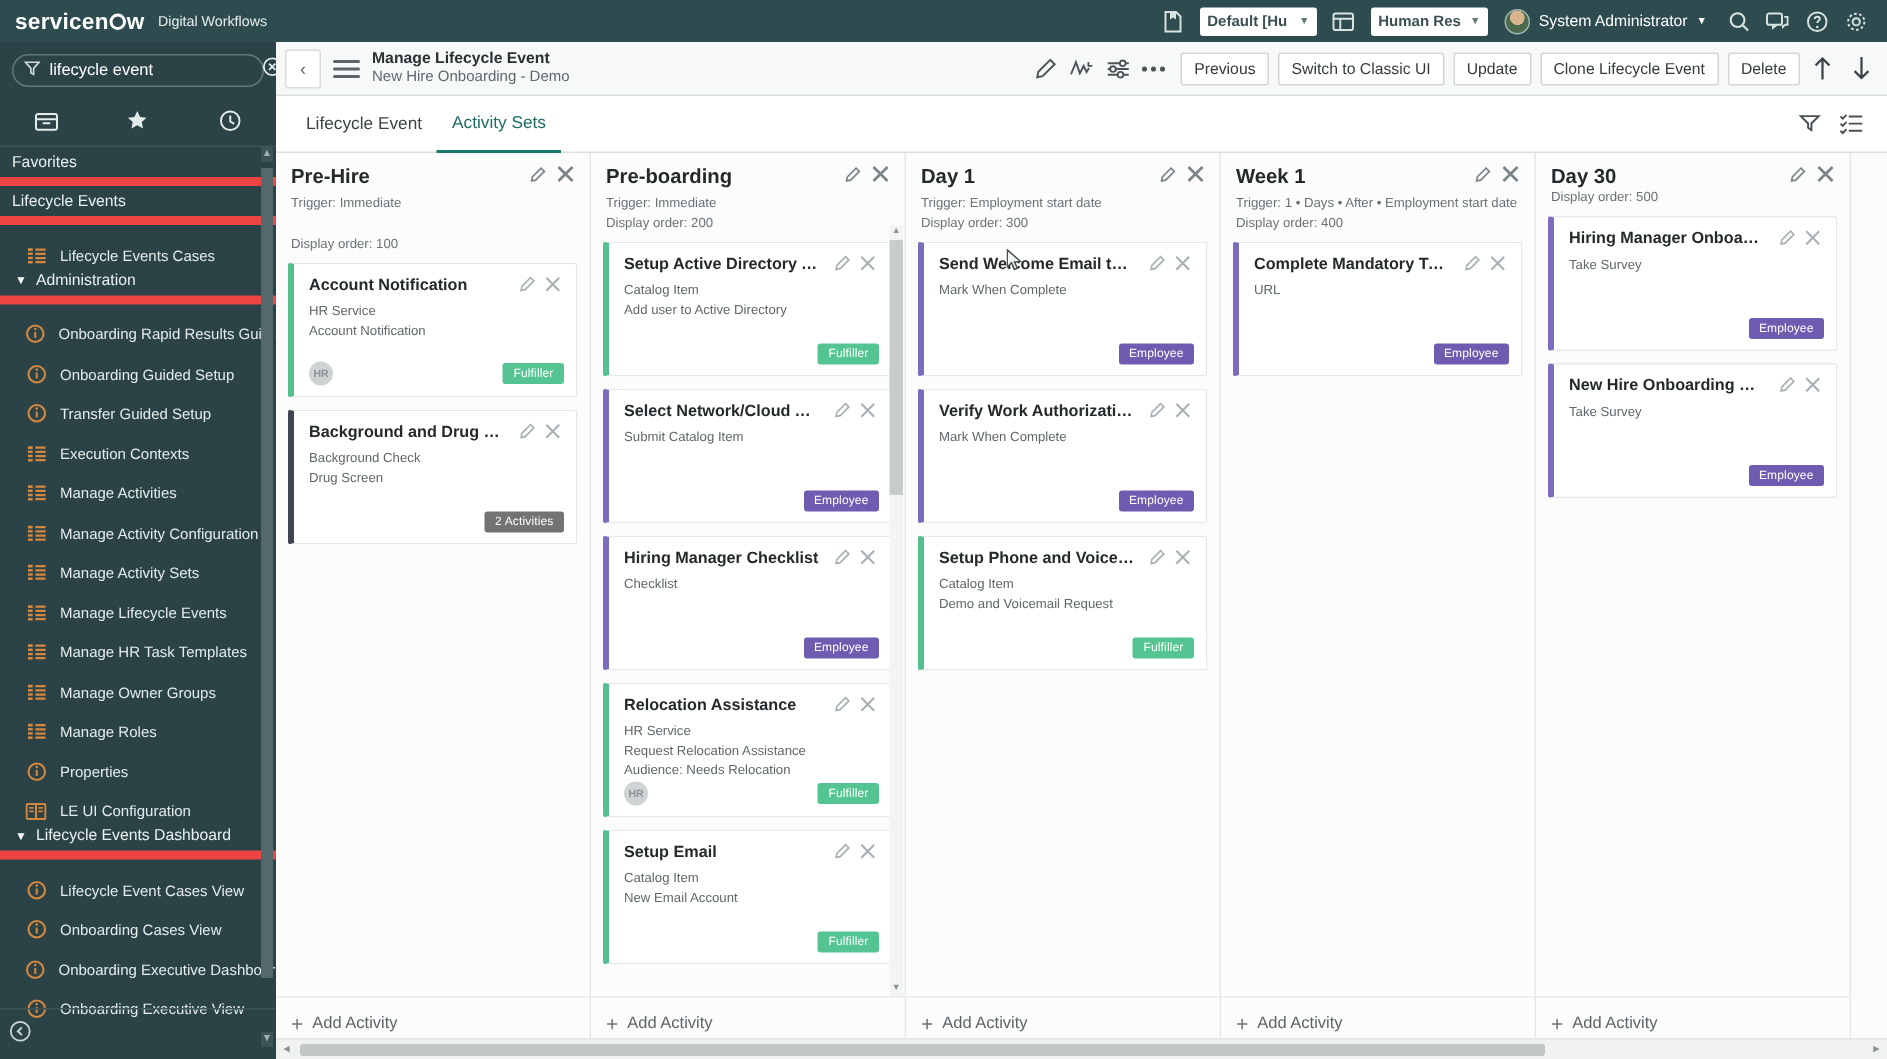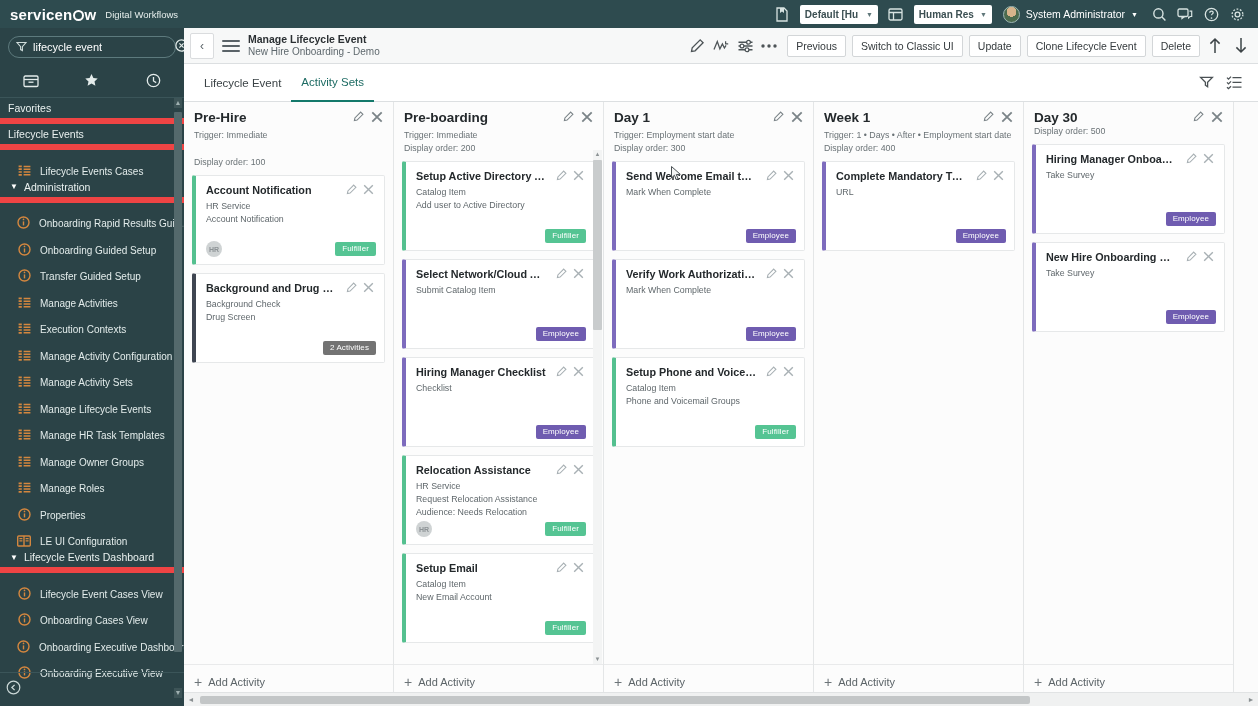--- a/index.html
+++ b/index.html
@@ -363,30 +363,30 @@
           </span>
           <span>Transfer Guided Setup</span>
         </div>
         <div class="nav-item">
           <span class="ni-icon">
             <svg width="13" height="12" viewBox="0 0 13 12">
               <path d="M0.6 1.4h3.2M0.6 4.2h3.2M0.6 7h3.2M0.6 9.8h3.2" stroke="#d4873f" stroke-width="1.7"></path>
               <path d="M5.6 1.4h6.8M5.6 4.2h6.8M5.6 7h6.8M5.6 9.8h6.8" stroke="#d4873f" stroke-width="1.5"></path>
             </svg>
           </span>
-          <span>Manage Activities</span>
+          <span>Execution Contexts</span>
         </div>
         <div class="nav-item">
           <span class="ni-icon">
             <svg width="13" height="12" viewBox="0 0 13 12">
               <path d="M0.6 1.4h3.2M0.6 4.2h3.2M0.6 7h3.2M0.6 9.8h3.2" stroke="#d4873f" stroke-width="1.7"></path>
               <path d="M5.6 1.4h6.8M5.6 4.2h6.8M5.6 7h6.8M5.6 9.8h6.8" stroke="#d4873f" stroke-width="1.5"></path>
             </svg>
           </span>
-          <span>Execution Contexts</span>
+          <span>Manage Activities</span>
         </div>
         <div class="nav-item">
           <span class="ni-icon">
             <svg width="13" height="12" viewBox="0 0 13 12">
               <path d="M0.6 1.4h3.2M0.6 4.2h3.2M0.6 7h3.2M0.6 9.8h3.2" stroke="#d4873f" stroke-width="1.7"></path>
               <path d="M5.6 1.4h6.8M5.6 4.2h6.8M5.6 7h6.8M5.6 9.8h6.8" stroke="#d4873f" stroke-width="1.5"></path>
             </svg>
           </span>
           <span>Manage Activity Configuration</span>
         </div>
@@ -837,21 +837,21 @@
               <div class="card-title">Setup Phone and Voicemail</div>
               <span class="card-ic"><svg width="11" height="11" viewBox="0 0 11 11">
                   <path d="M7.7 1.1l2.2 2.2-5.8 5.8-2.7.5.5-2.7z" fill="none" stroke="currentColor" stroke-width="1.1"></path>
                 </svg></span>
               <span class="card-ic"><svg width="11" height="11" viewBox="0 0 11 11">
                   <path d="M1.2 1.2l8.6 8.6M9.8 1.2l-8.6 8.6" stroke="currentColor" stroke-width="1.4"></path>
                 </svg></span>
             </div>
             <div class="card-lines">
               <div class="card-line">Catalog Item</div>
-              <div class="card-line">Phone and Voicemail Groups</div>
+              <div class="card-line">Demo and Voicemail Request</div>
             </div>
             <div class="card-foot">
               <span class="sp"></span>
               <span class="pill fulfiller">Fulfiller</span>
             </div>
           </div>
         </div>
         <div class="col-foot">
           <div class="add-act">
             <span class="plus">+</span>

